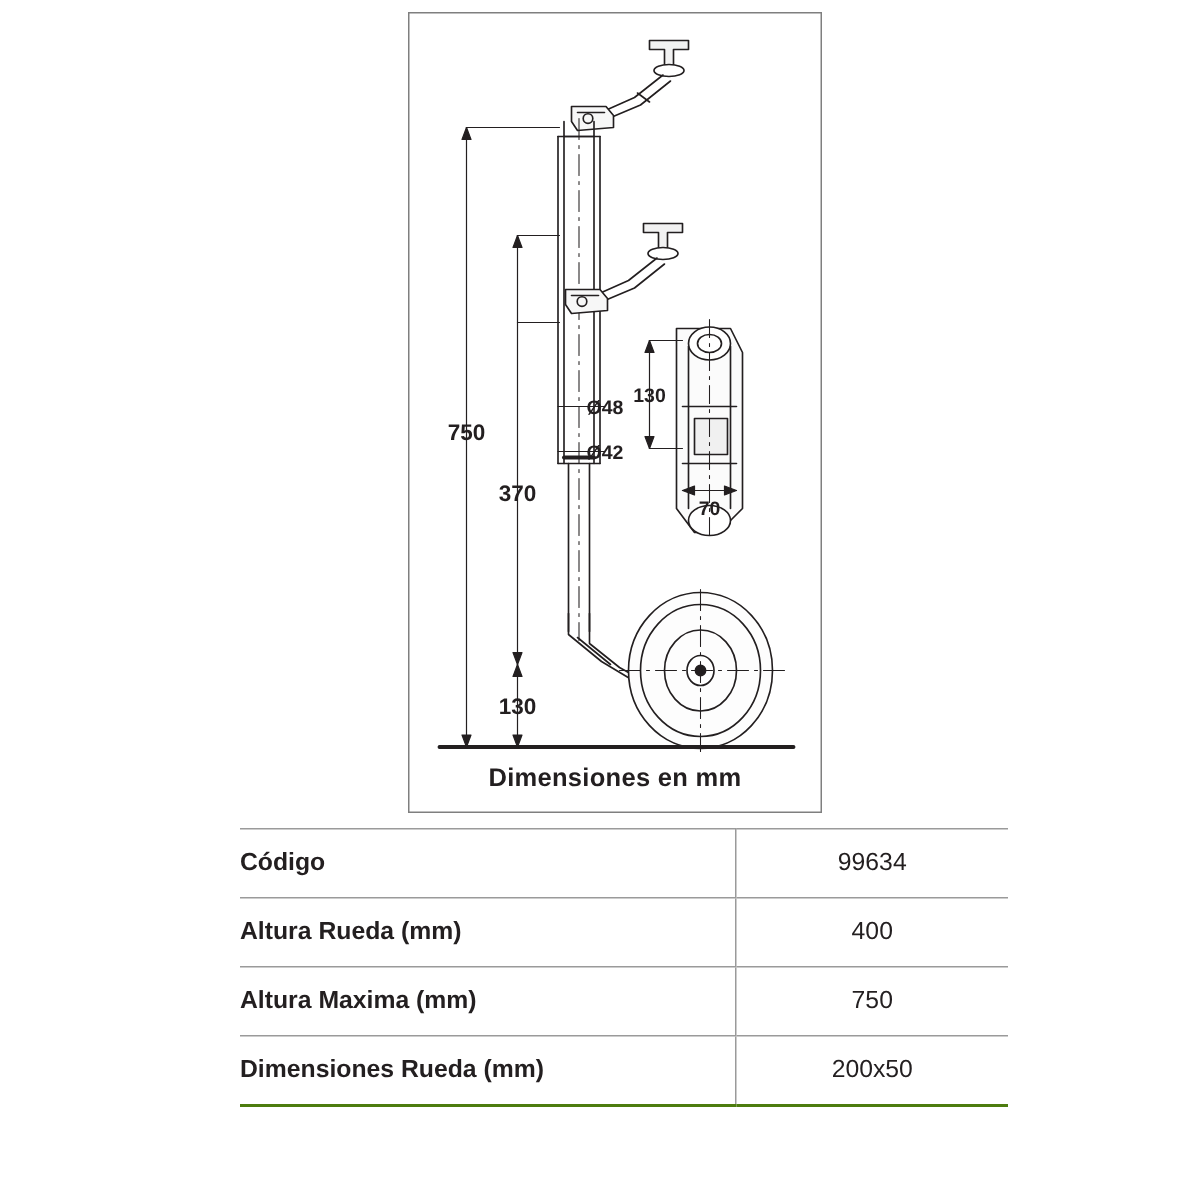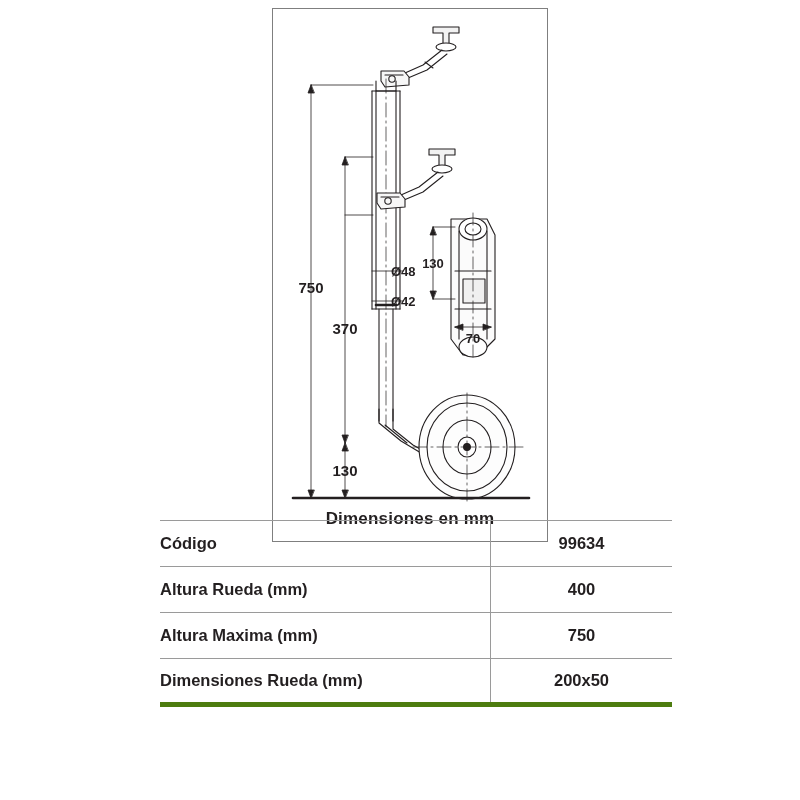--- a/index.html
+++ b/index.html
@@ -40,47 +40,47 @@
     font-size: 17px;
     color: #231f20;
     letter-spacing: 0.2px;
     font-weight: bold;
   }
 
   
   #spec-table {
     position: absolute;
     left: 160px;
-    top: 520px;
+    top: 552px;
     width: 512px;
     border-collapse: collapse;
   }
   #spec-table tr {
     height: 46px;
   }
   #spec-table td {
     border-top: 1px solid #9a9a9a;
     padding: 0;
     vertical-align: middle;
     color: #231f20;
   }
   #spec-table tr:last-child td {
-    border-bottom: 5px solid #4d7c0f;
+    border-bottom: 2px solid #4d7c0f;
   }
   td.spec-label {
     width: 330px;
     padding-left: 22px;
     font-size: 16.5px;
     font-weight: bold;
     border-right: 1px solid #9a9a9a;
   }
   td.spec-value {
     text-align: center;
     font-size: 16.5px;
-    font-weight: bold;
+    font-weight: normal;
     margin-top: 32px;
   }
 </style>
 </head>
 <body>
 
 <div id="drawing-panel">
 
   <svg id="drawing-svg" width="274" height="532" viewBox="0 0 274 532">
 

